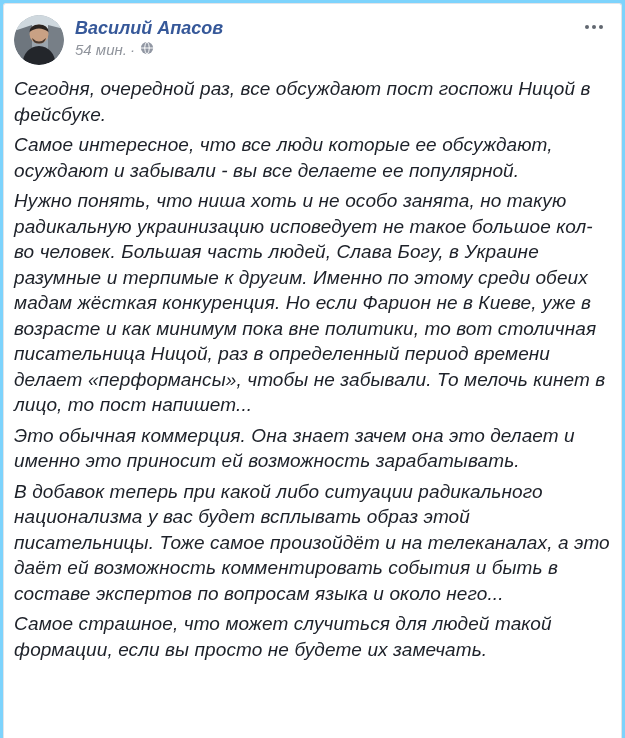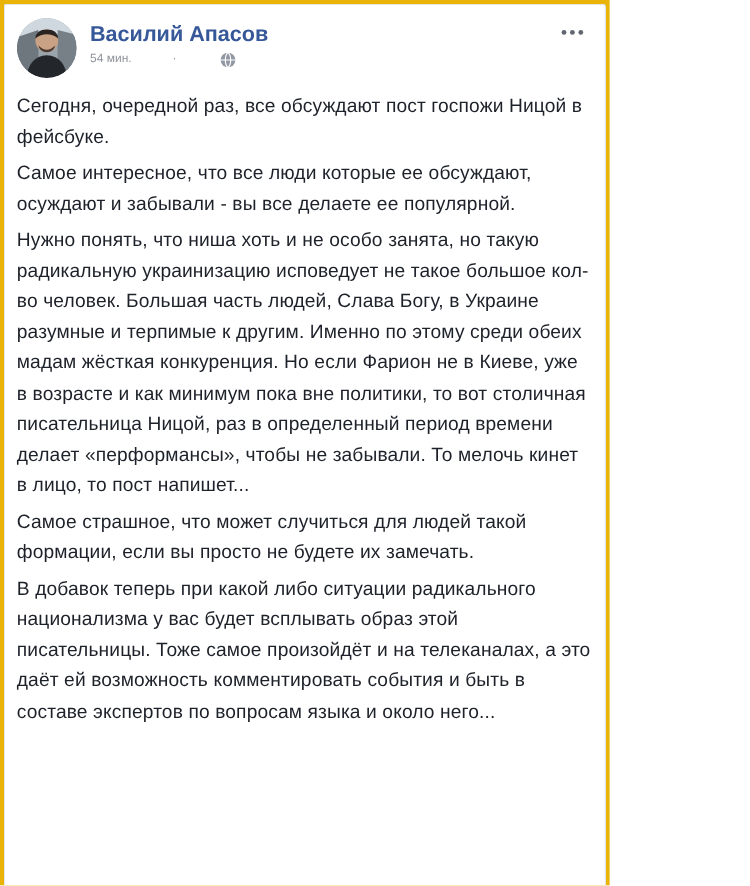--- a/index.html
+++ b/index.html
@@ -2,25 +2,26 @@
 <html lang="ru"><head>
 <meta charset="utf-8">
 <style>
   html, body {
     margin: 0;
     padding: 0;
     background: #ffffff;
     font-family: "Liberation Sans", sans-serif;
   }
   .viewport {
-    width: 508px;
+    width: 625px;
     height: 738px;
     overflow: hidden;
-    background: #eab308;
+    background: #7dd3fc;
     position: relative;
+    font-style: italic;
   }
   .post-card {
     box-sizing: border-box;
     margin: 3px 3px 0 3px;
     min-height: 735px;
     background: #ffffff;
     border: 1px solid #e2e4e8;
     border-bottom: none;
     border-radius: 3px 3px 0 0;
     padding: 9px 10px 16px 10px;
@@ -53,25 +54,24 @@
     color: #365899;
     font-size: 18px;
     font-weight: bold;
     line-height: 22px;
     text-decoration: none;
     cursor: pointer;
   }
   .meta-row {
     margin-top: 2px;
     display: flex;
-    align-items: center;
+    align-items: flex-start;
     color: #90949c;
-    font-size: 10px;
+    font-size: 15px;
     line-height: 18px;
-    gap: 31px;
   }
   .meta-sep {
     margin: 0 5px 0 3px;
   }
   .globe-wrap { display: inline-flex; align-items: center; }
   .globe-wrap svg { display: block; width: 14px; height: 14px; }
   .more-btn {
     position: absolute;
     top: 8px;
     right: 4px;
@@ -85,21 +85,21 @@
   .more-btn .dot {
     width: 4px;
     height: 4px;
     border-radius: 50%;
     background: #616770;
   }
   
   .post-body {
     margin-top: 11px;
     color: #1d2129;
-    font-size: 16px;
+    font-size: 19px;
     line-height: 25.5px;
     letter-spacing: 0.1px;
   }
   .post-body p {
     margin: 0 0 5px 0;
   }
   .post-body p:last-child { margin-bottom: 0; }
 </style>
 </head>
 <body>
@@ -151,18 +151,19 @@
         <span class="dot"></span>
         <span class="dot"></span>
         <span class="dot"></span>
       </button>
     </header>
 
     <div class="post-body">
         <p>Сегодня, очередной раз, все обсуждают пост госпожи Ницой в фейсбуке.</p>
         <p>Самое интересное, что все люди которые ее обсуждают, осуждают и забывали - вы все делаете ее популярной.</p>
         <p>Нужно понять, что ниша хоть и не особо занята, но такую радикальную украинизацию исповедует не такое большое кол-во человек. Большая часть людей, Слава Богу, в Украине разумные и терпимые к другим. Именно по этому среди обеих мадам жёсткая конкуренция. Но если Фарион не в Киеве, уже в возрасте и как минимум пока вне политики, то вот столичная писательница Ницой, раз в определенный период времени делает «перформансы», чтобы не забывали. То мелочь кинет в лицо, то пост напишет...</p>
+        <p>Это обычная коммерция. Она знает зачем она это делает и именно это приносит ей возможность зарабатывать.</p>
+        <p>В добавок теперь при какой либо ситуации радикального национализма у вас будет всплывать образ этой писательницы. Тоже самое произойдёт и на телеканалах, а это даёт ей возможность комментировать события и быть в составе экспертов по вопросам языка и около него...</p>
         <p>Самое страшное, что может случиться для людей такой формации, если вы просто не будете их замечать.</p>
-        <p>В добавок теперь при какой либо ситуации радикального национализма у вас будет всплывать образ этой писательницы. Тоже самое произойдёт и на телеканалах, а это даёт ей возможность комментировать события и быть в составе экспертов по вопросам языка и около него...</p>
       </div>
 
   </article>
 </div>
 
 </body></html>

